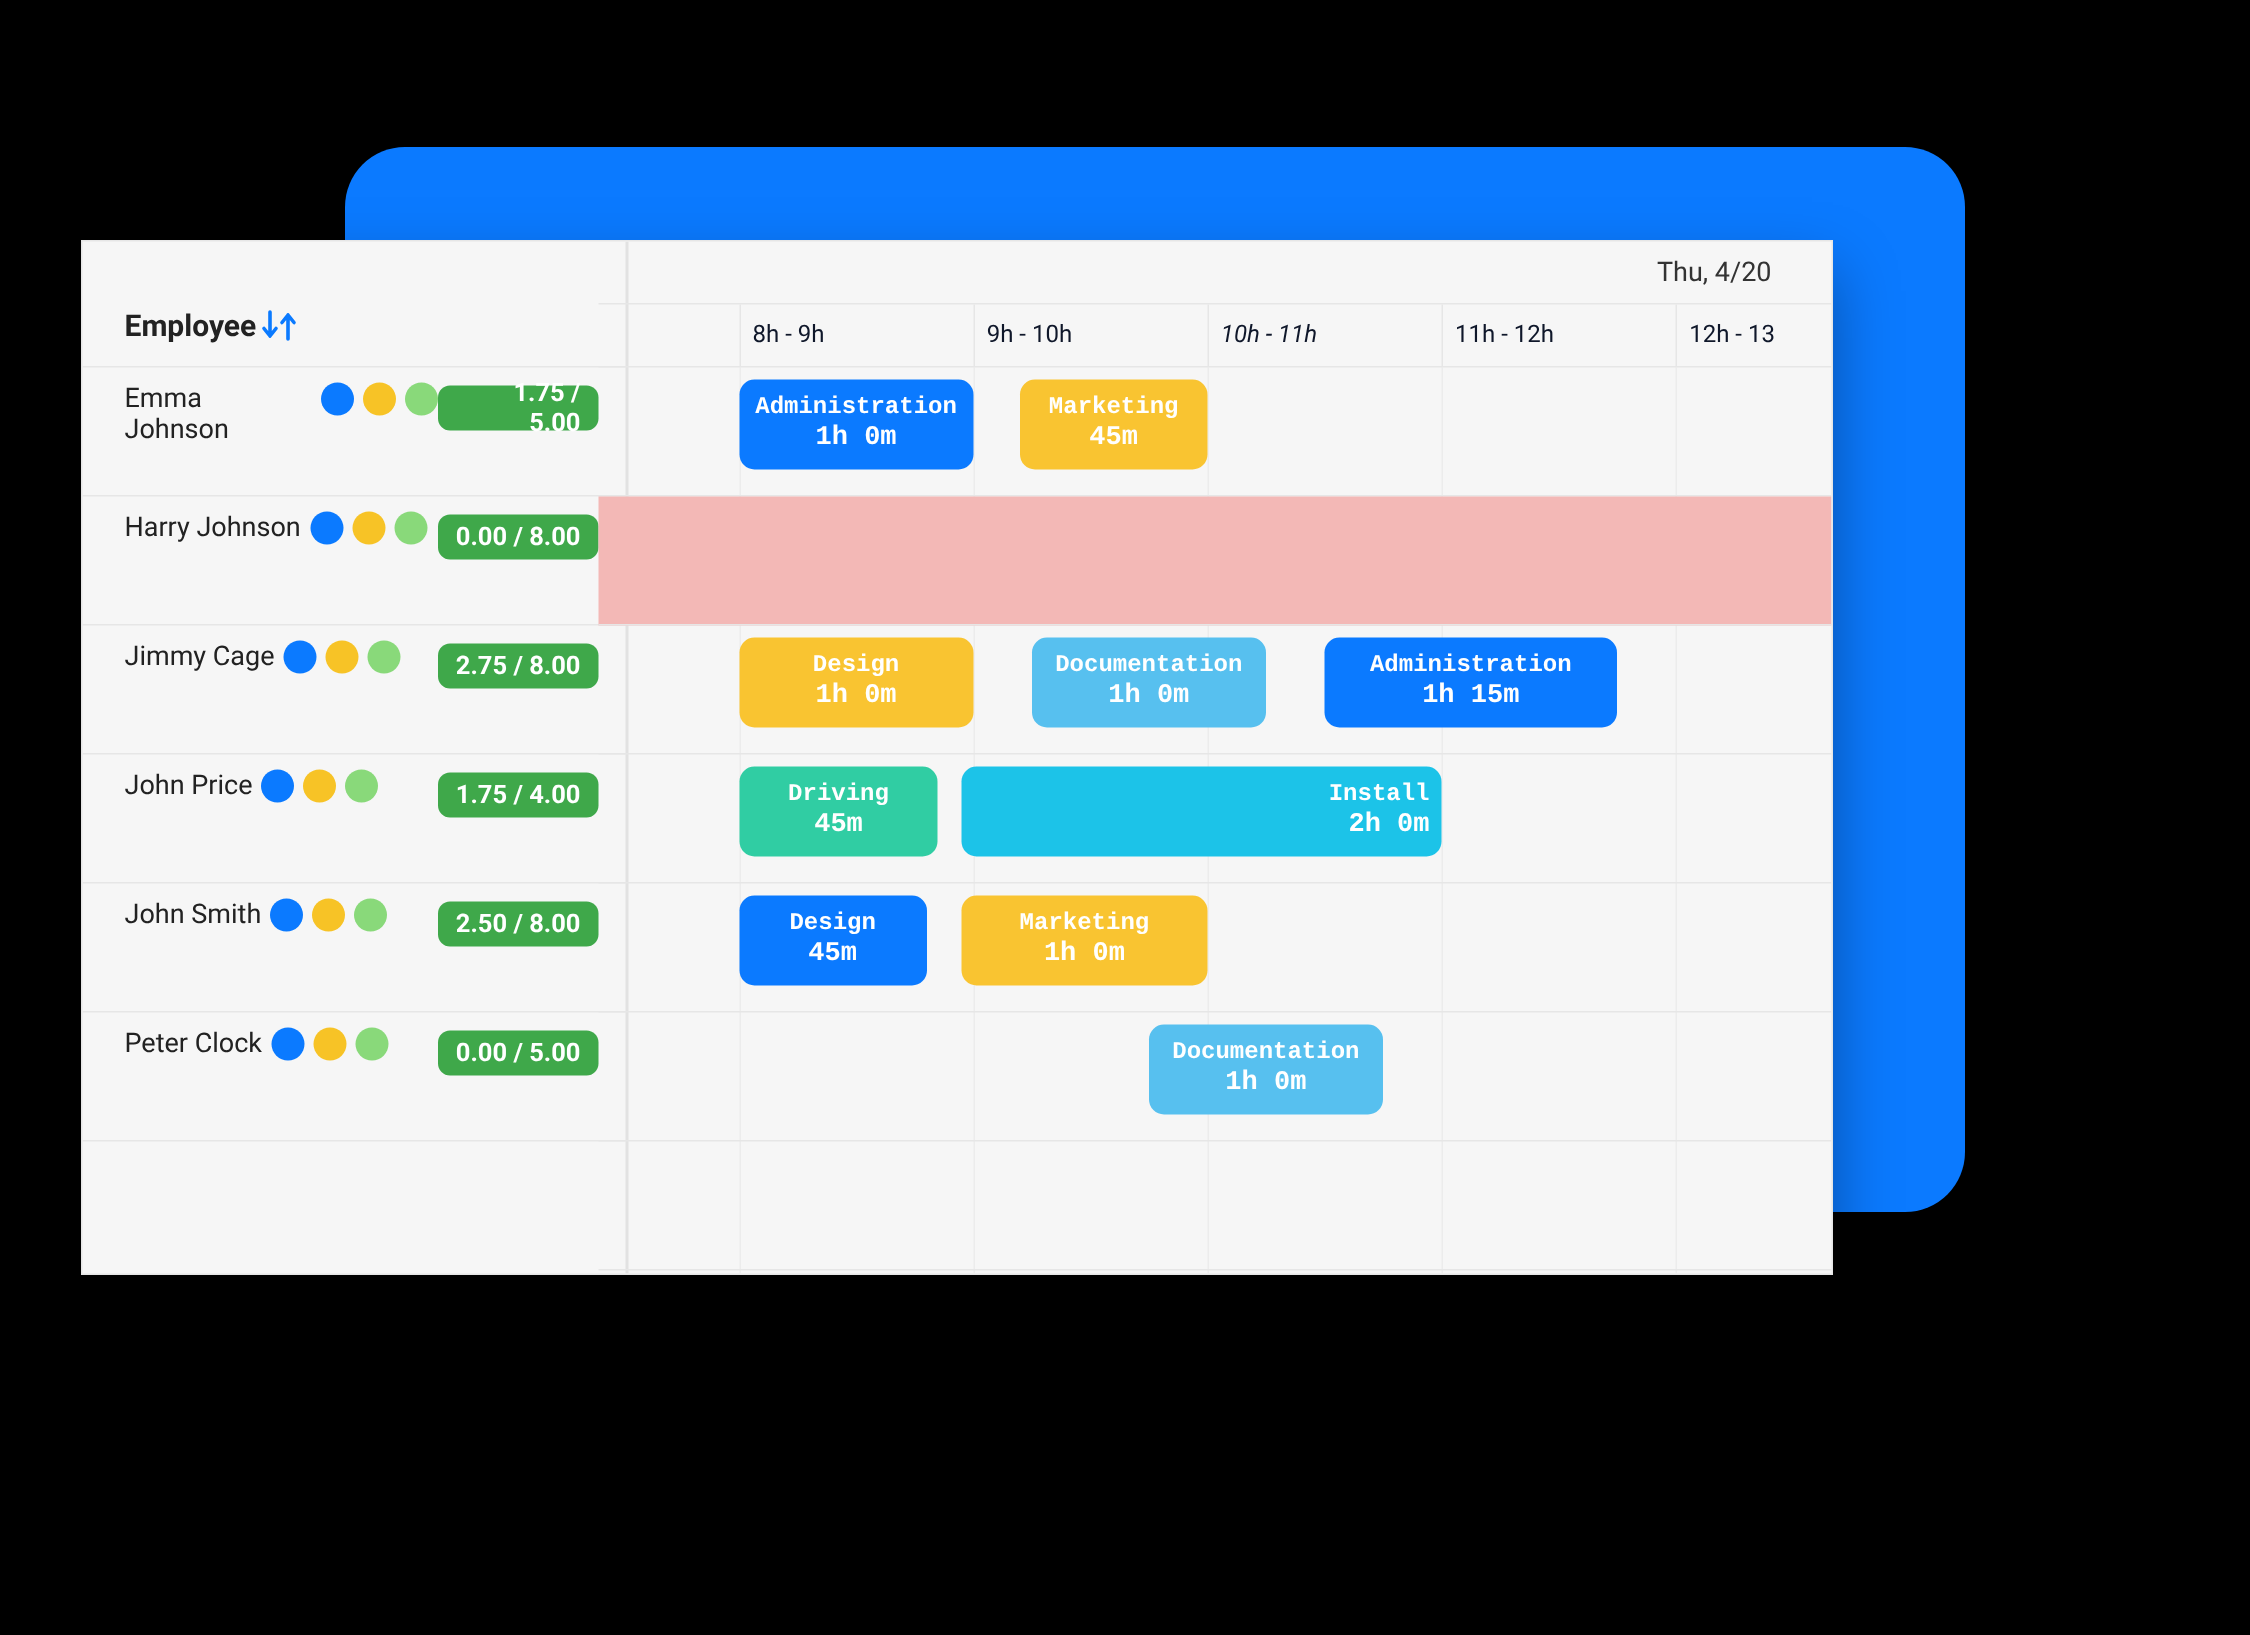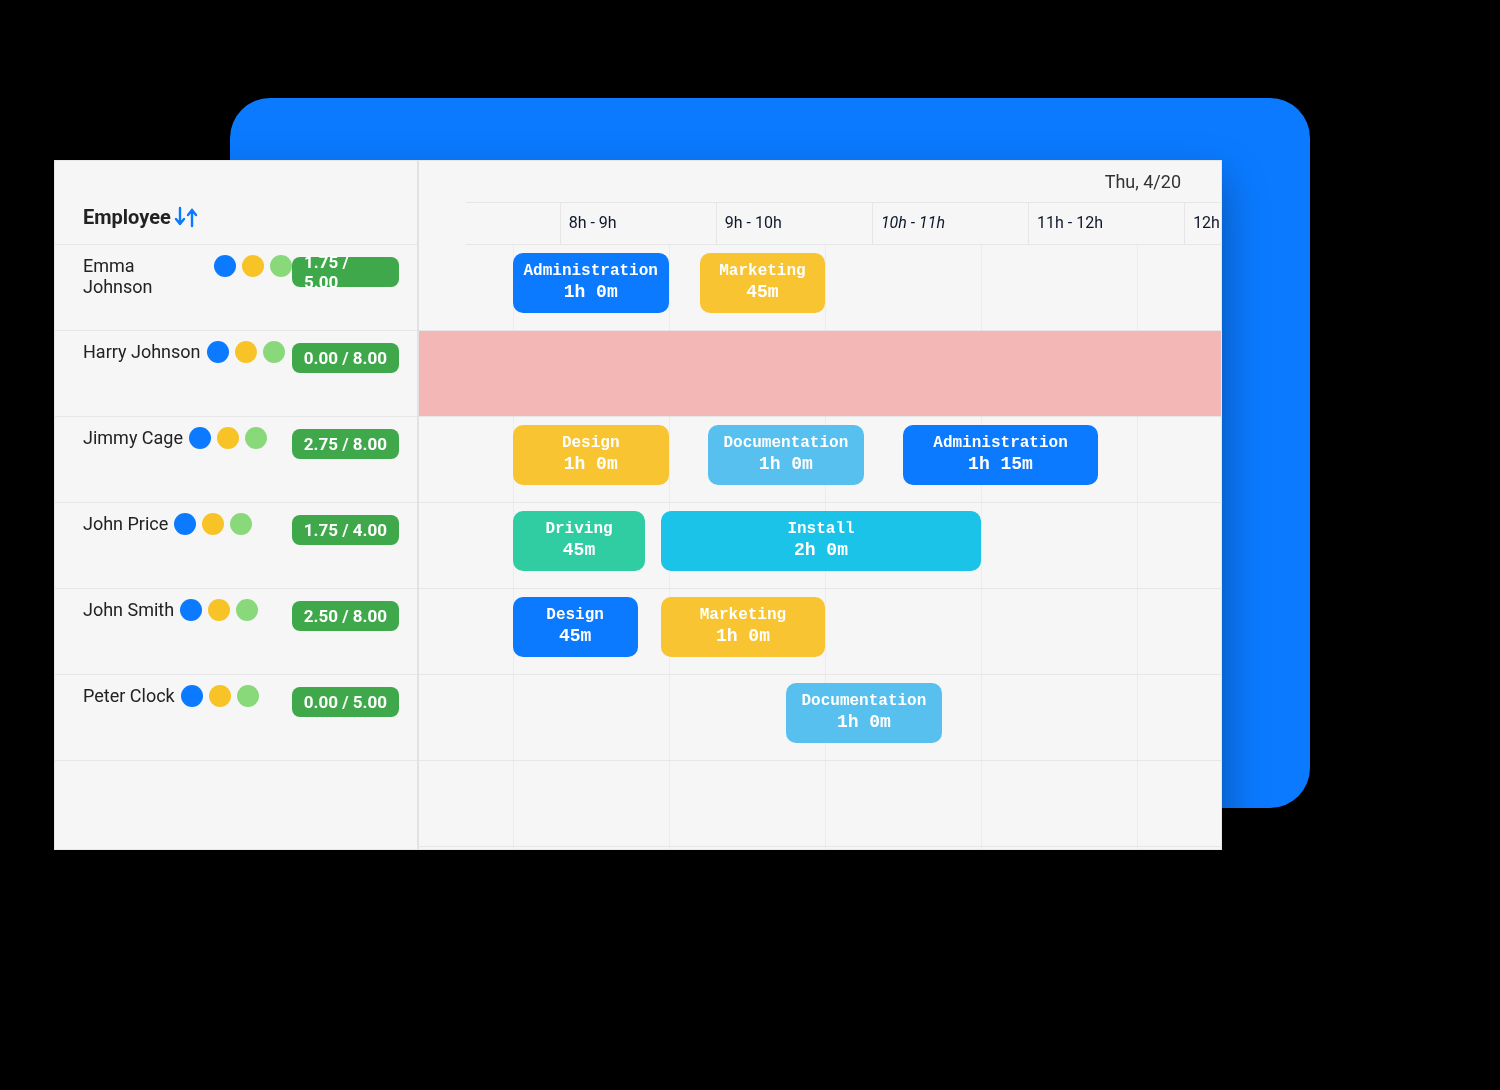--- a/index.html
+++ b/index.html
@@ -70,29 +70,29 @@
     background: #3fa84a;
     color: #fff;
     font-weight: 700;
     font-size: 17px;
     border-radius: 8px;
     height: 30px;
     padding: 4px 12px;
     display: inline-flex;
     align-items: center;
     align-self: flex-start;
+    text-align: right;
   }
 
   .timeline {
     position: absolute;
-    left: 364px;
+    left: 344px;
     top: 0;
     right: 0;
     height: 100%;
-    padding-left: 47px;
   }
   .tl-date {
     height: 42px;
     border-bottom: 1px solid #e6e6e6;
     display: flex;
     justify-content: flex-end;
     align-items: center;
     padding-right: 40px;
     font-size: 18px;
     color: #333;
@@ -141,21 +141,21 @@
     top: 8px;
     padding: 4px 8px;
     font-family: Liberation Mono, monospace;
   }
   .task .t-title { font-size: 16px; line-height: 1.1; }
   .task .t-dur   { font-size: 18px; line-height: 1.1; }
   .c-blue   { background: #0b7aff; }
   .c-yellow { background: #f9c431; }
   .c-sky    { background: #57c0ef; }
   .c-teal   { background: #30cda3; }
-  .c-cyan   { background: #1cc3e8; }
+  .c-cyan   { background: #1cc3e8; align-items: flex-end; }
   .c-green  { background: #83d372; }
 </style>
 </head>
 <body>
 
 <div class="blue-card"></div>
 
 <div class="panel">
 
   <div class="sidebar">

